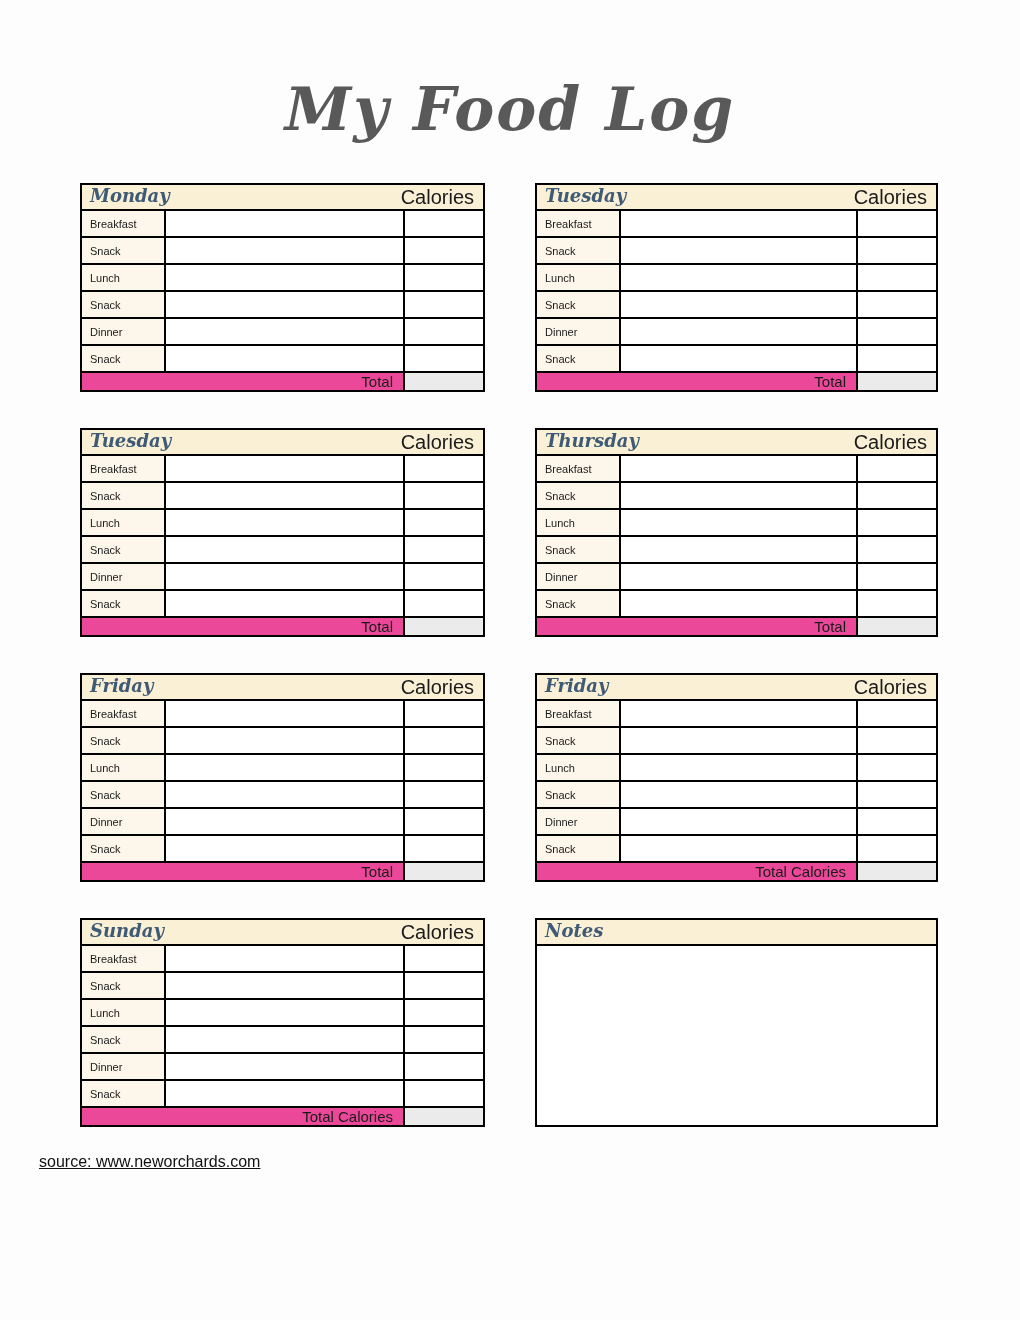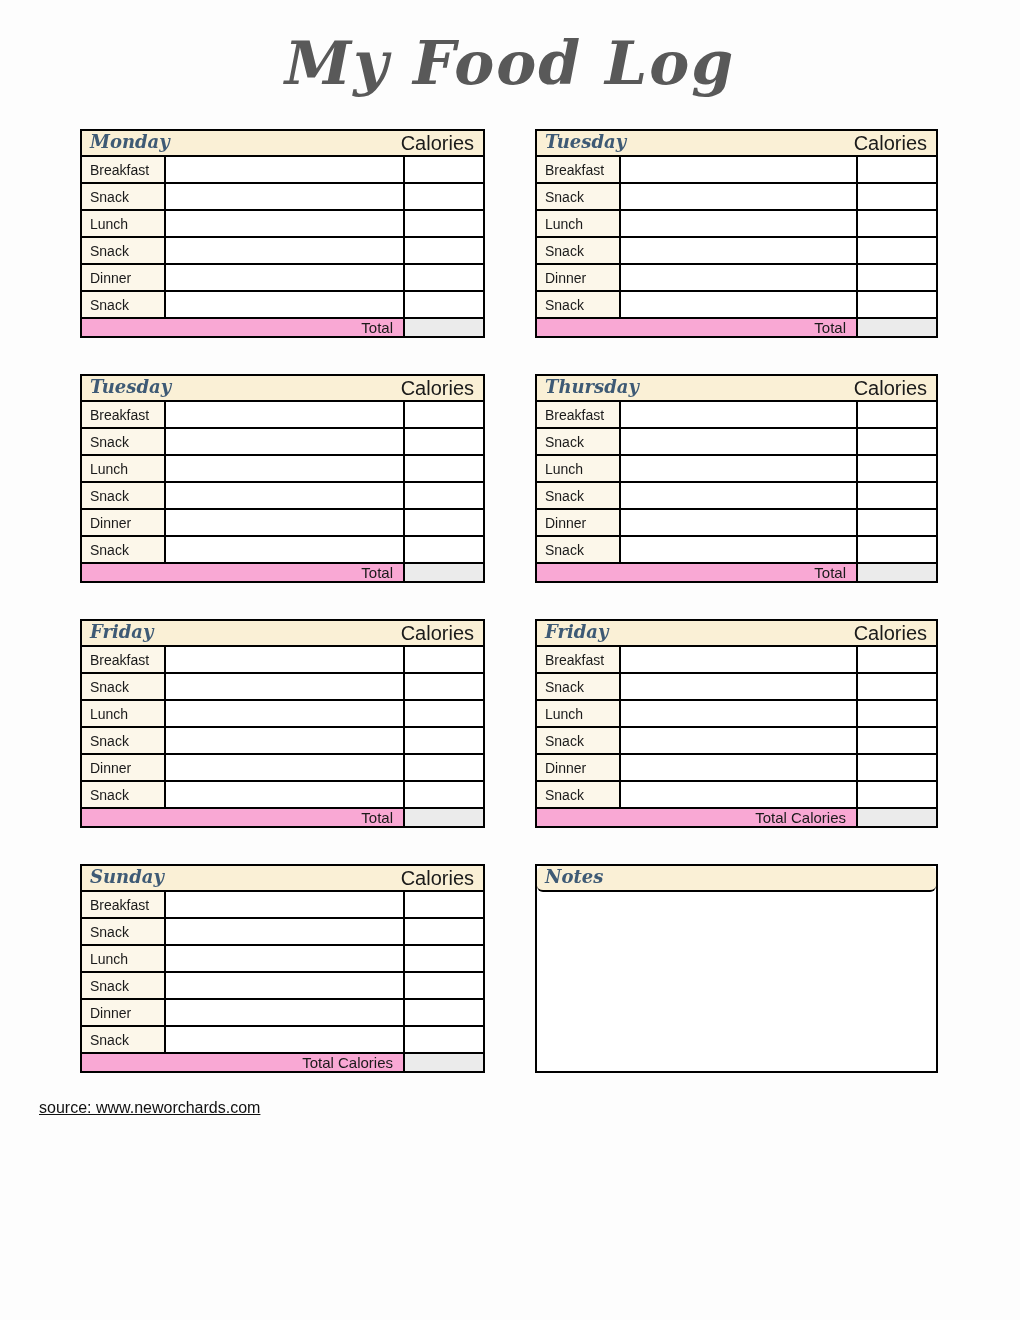--- a/index.html
+++ b/index.html
@@ -5,35 +5,35 @@
   * { margin: 0; padding: 0; box-sizing: border-box; }
   html, body { background: #fdfdfd; }
   body {
     width: 1020px;
     height: 1320px;
     font-family: "Liberation Sans", sans-serif;
     color: #1a1a1a;
     overflow: hidden;
   }
   .page-title {
-    margin-top: 28px;
+    margin-top: 74px;
     text-align: center;
     font-family: "DejaVu Serif", serif;
     font-style: italic;
     font-weight: 600;
     font-size: 60px;
     letter-spacing: 2px;
     color: #595959;
   }
   .week-grid {
     display: grid;
     grid-template-columns: 405px 403px;
     column-gap: 50px;
     row-gap: 36px;
-    margin: 31px 82px 0 80px;
+    margin: 39px 82px 0 80px;
   }
   .day-card, .notes-card {
     border: 2px solid #000;
     background: #fff;
     display: flex;
     flex-direction: column;
   }
   .day-header {
     height: 26px;
     background: #faf0d6;
@@ -61,36 +61,36 @@
     height: 27px;
     border-bottom: 2px solid #000;
   }
   .meal-label-cell {
     width: 84px;
     background: #fcf7ea;
     border-right: 2px solid #000;
     display: flex;
     align-items: center;
     padding-left: 8px;
-    font-size: 14px;
+    font-size: 11px;
   }
   .meal-entry-cell {
     flex: 1;
     background: #fff;
     border-right: 2px solid #000;
   }
   .meal-cal-cell {
     width: 78px;
     background: #fff;
   }
   .total-row {
     display: flex;
     height: 25px;
     flex: 1;
-    background: #f9a8d4;
+    background: #ec4899;
   }
   .total-label-cell {
     flex: 1;
     border-right: 2px solid #000;
     display: flex;
     align-items: center;
     justify-content: flex-end;
     padding-right: 10px;
     font-size: 15px;
   }
@@ -98,21 +98,20 @@
     width: 78px;
     background: #ebebeb;
   }
   .notes-header {
     height: 26px;
     background: #faf0d6;
     border-bottom: 2px solid #000;
     display: flex;
     align-items: center;
     padding: 0 8px;
-    border-radius: 6px;
   }
   .notes-body {
     flex: 1;
     background: #fff;
   }
   .source-line {
     margin: 26px 0 0 39px;
     font-size: 16px;
     color: #111;
     text-decoration: underline;

